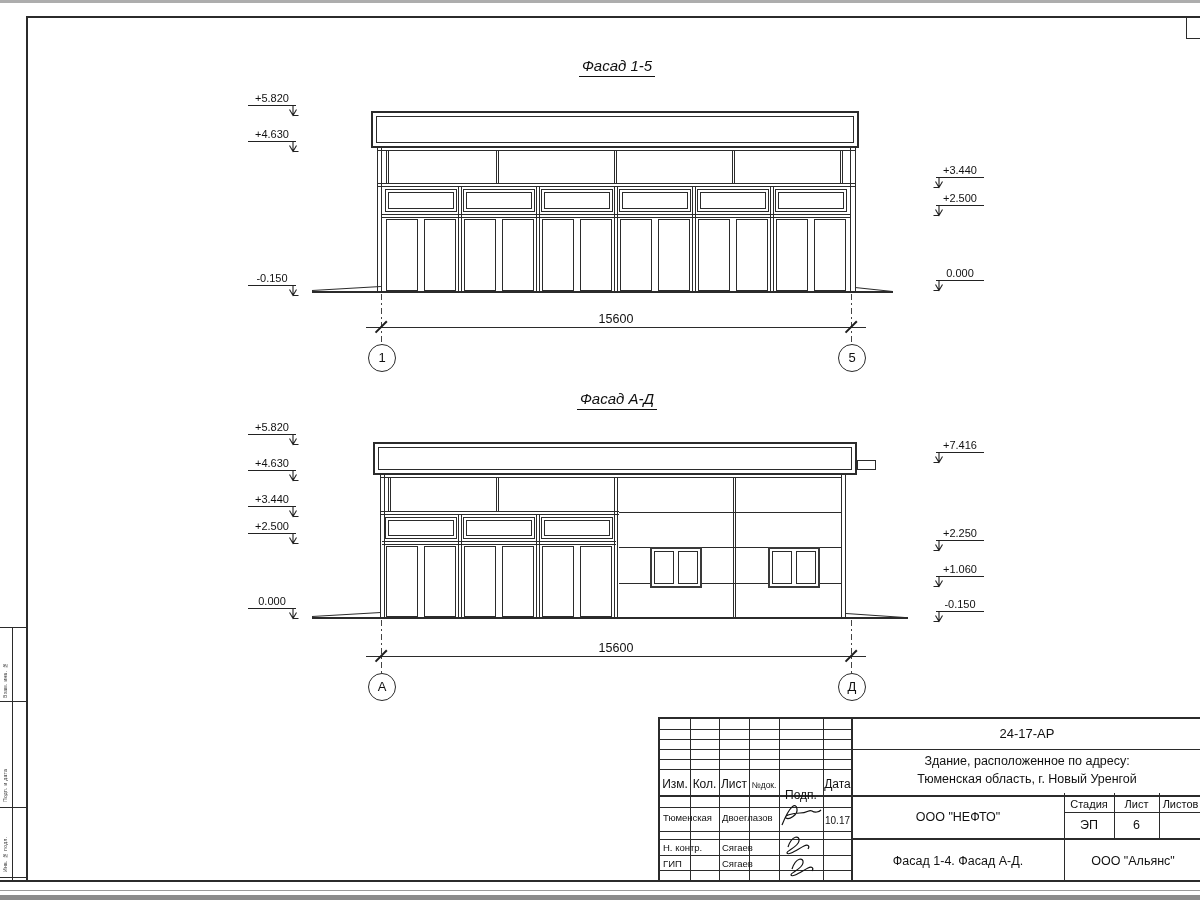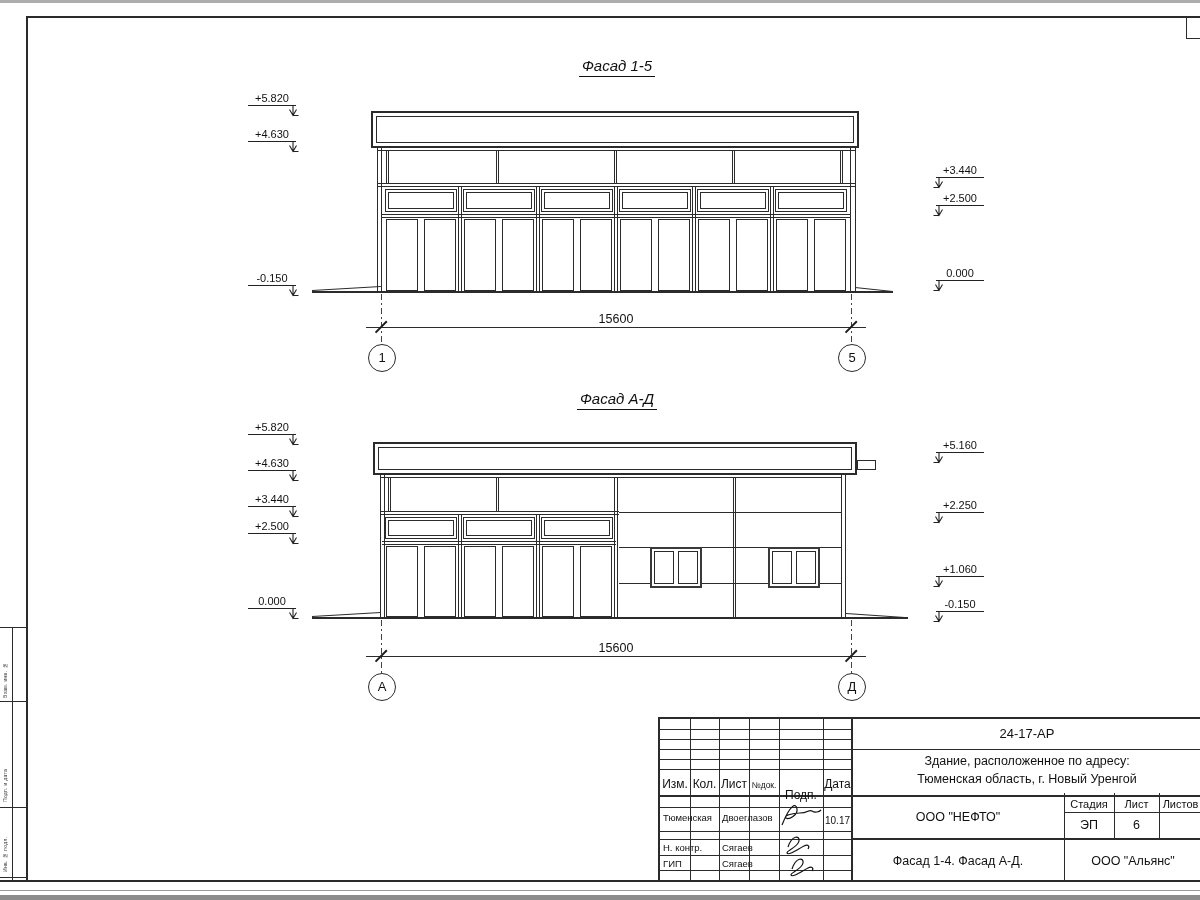--- a/index.html
+++ b/index.html
@@ -235,26 +235,26 @@
         </svg>
     </div>
     <div class="elev eleft" style="left:248px;top:595px;">
       <span class="lab">0.000</span>
       <svg width="12" height="13" viewBox="0 0 12 13">
           <path d="M6 0 V10 M2.5 4.5 L6 10.5 L9.5 4.5 M6 10.5 H11.5" fill="none" stroke="#222" stroke-width="1.1"></path>
         </svg>
     </div>
 
     <div class="elev eright" style="left:936px;top:439px;">
-      <span class="lab">+5.160</span>
-      <svg width="12" height="13" viewBox="0 0 12 13">
-          <path d="M6 0 V10 M2.5 4.5 L6 10.5 L9.5 4.5 M0.5 10.5 H6" fill="none" stroke="#222" stroke-width="1.1"></path>
-        </svg>
-    </div>
-    <div class="elev eright" style="left:936px;top:499px;">
+      <span class="lab">+7.416</span>
+      <svg width="12" height="13" viewBox="0 0 12 13">
+          <path d="M6 0 V10 M2.5 4.5 L6 10.5 L9.5 4.5 M0.5 10.5 H6" fill="none" stroke="#222" stroke-width="1.1"></path>
+        </svg>
+    </div>
+    <div class="elev eright" style="left:936px;top:527px;">
       <span class="lab">+2.250</span>
       <svg width="12" height="13" viewBox="0 0 12 13">
           <path d="M6 0 V10 M2.5 4.5 L6 10.5 L9.5 4.5 M0.5 10.5 H6" fill="none" stroke="#222" stroke-width="1.1"></path>
         </svg>
     </div>
     <div class="elev eright" style="left:936px;top:563px;">
       <span class="lab">+1.060</span>
       <svg width="12" height="13" viewBox="0 0 12 13">
           <path d="M6 0 V10 M2.5 4.5 L6 10.5 L9.5 4.5 M0.5 10.5 H6" fill="none" stroke="#222" stroke-width="1.1"></path>
         </svg>

